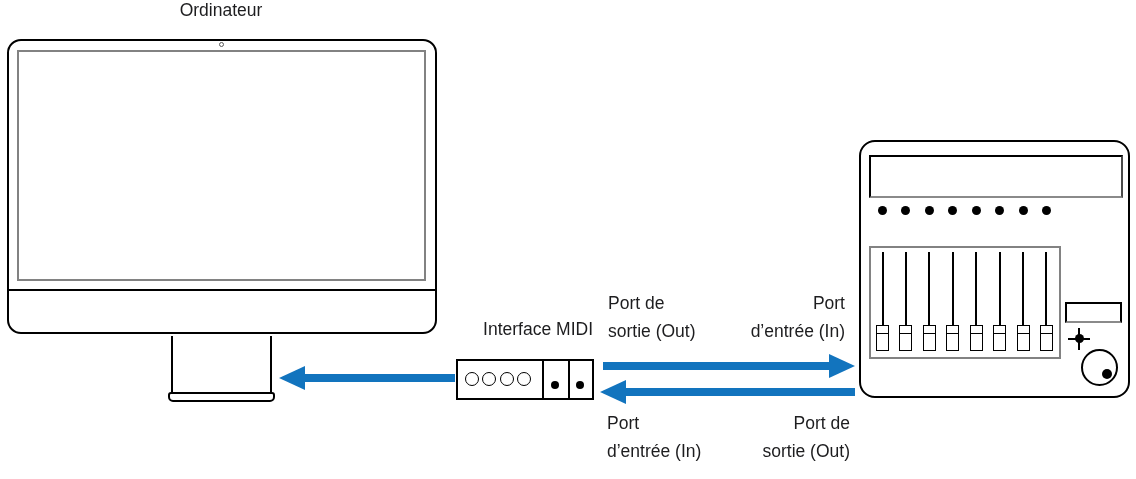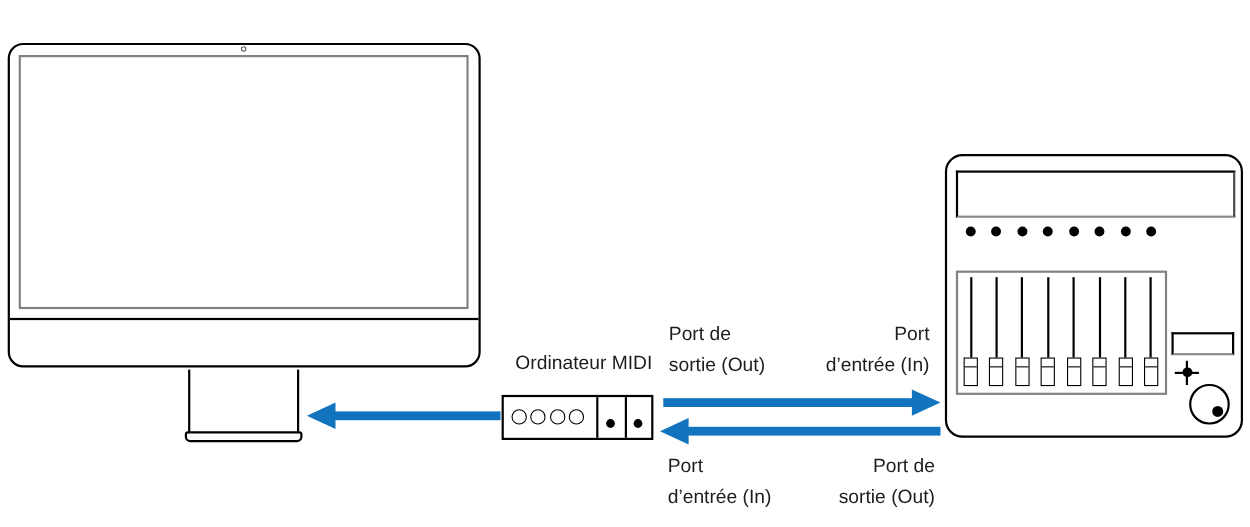--- a/index.html
+++ b/index.html
@@ -57,30 +57,31 @@
   .shaft{position:absolute; height:8px; background:var(--arrow);}
   .head{position:absolute; width:0; height:0; border-top:12px solid transparent; border-bottom:12px solid transparent;}
   .head-left{border-right:26px solid var(--arrow);}
   .head-right{border-left:26px solid var(--arrow);}
 </style>
 </head>
 <body>
 
 <div class="canvas">
 
+  <div class="label ta-c" style="left:146px; top:0; width:150px;">Ordinateur</div>
   <div>
     <div class="abs pc-frame"></div>
     <div class="abs pc-screen"></div>
     <div class="abs pc-camera"></div>
     <div class="abs pc-chinline"></div>
     <div class="abs pc-stand"></div>
     <div class="abs pc-foot"></div>
   </div>
 
-  <div class="label ta-r" style="left:443px; top:319px; width:150px;">Ordinateur MIDI</div>
+  <div class="label ta-r" style="left:443px; top:319px; width:150px;">Interface MIDI</div>
   <div class="abs midi-box">
     <div class="midi-port midi-p1"></div>
     <div class="midi-port midi-p2"></div>
     <div class="midi-port midi-p3"></div>
     <div class="midi-port midi-p4"></div>
     <div class="midi-div midi-d1"></div>
     <div class="midi-div midi-d2"></div>
     <div class="midi-dot midi-dotA"></div>
     <div class="midi-dot midi-dotB"></div>
   </div>

